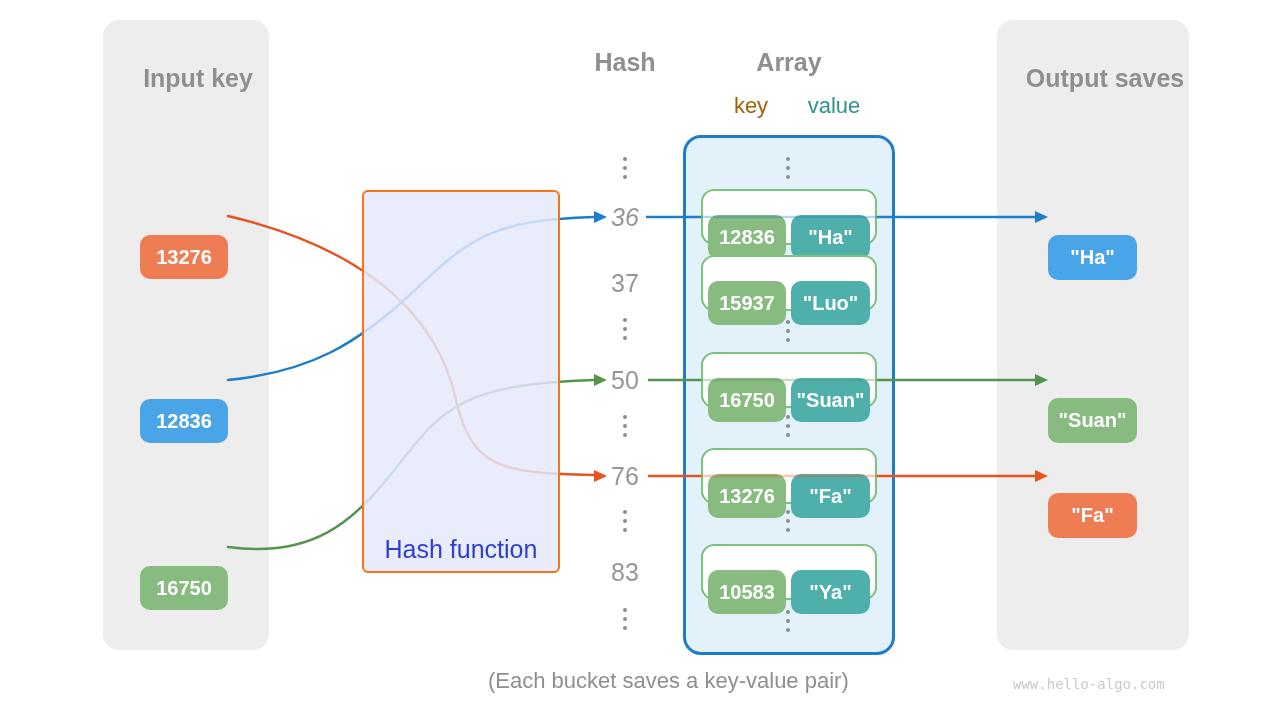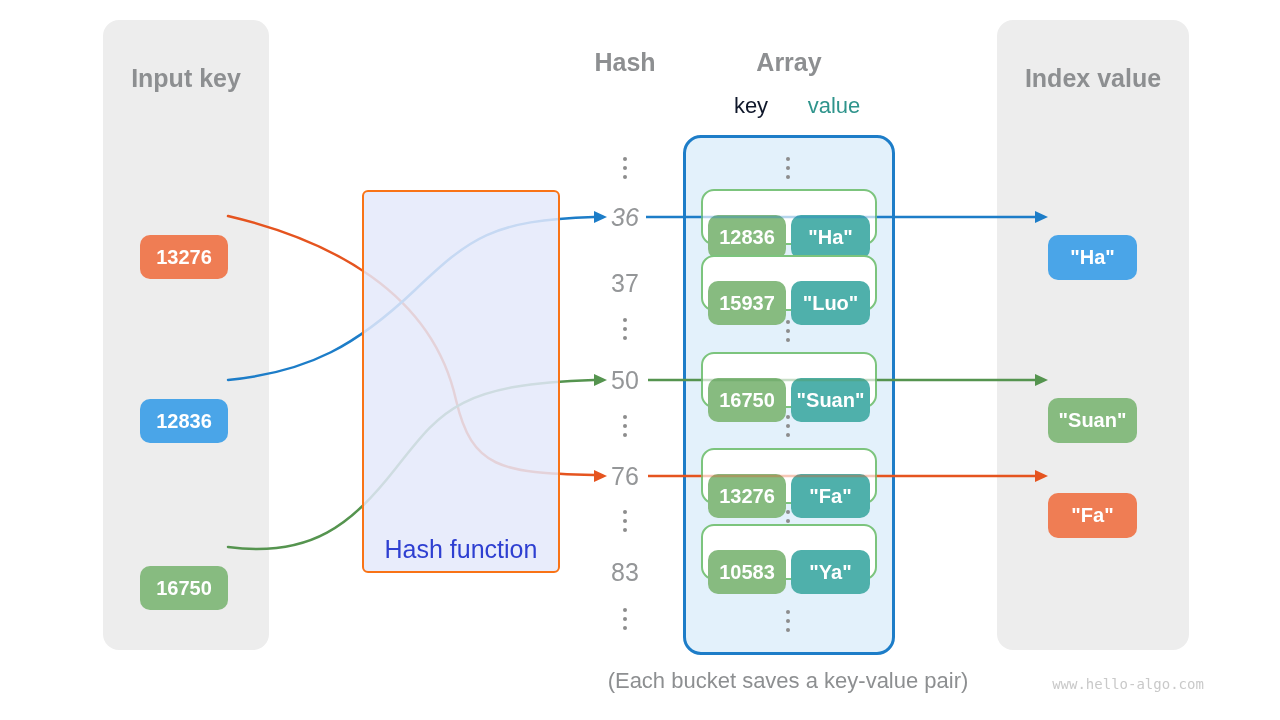--- a/index.html
+++ b/index.html
@@ -5,21 +5,21 @@
   html,body{margin:0;padding:0;background:#ffffff;}
   #stage{
     position:relative;width:1280px;height:720px;background:#ffffff;overflow:hidden;
     font-family:"Liberation Sans",sans-serif;
   }
   .panel{
     position:absolute;background:#ededed;border-radius:16px;
   }
   .panel-title{
     position:absolute;width:100%;text-align:center;top:44px;
-    font-size:25px;font-weight:bold;color:#8d8f91;
+    font-size:25px;font-weight:bold;color:#8d8f91;margin-left:12px;
   }
   .badge{
     position:absolute;border-radius:10px;color:#ffffff;font-weight:bold;font-size:20px;
     display:flex;align-items:center;justify-content:center;margin-top:40px;
   }
   .badge.orange{background:#ef7d54;}
   .badge.blue{background:#4aa5e8;}
   .badge.green{background:#87bb80;}
   .badge.teal{background:#4fb0ab;}
   #hash-box{
@@ -28,21 +28,21 @@
     z-index:3;box-sizing:border-box;
   }
   .hash-line{position:absolute;width:100%;text-align:center;color:#2e3fd1;}
   #hash-name{top:343px;font-size:25px;}
   #hash-formula{top:390px;font-size:26px;font-weight:bold;letter-spacing:0.5px;}
   .col-header{
     position:absolute;width:120px;text-align:center;top:48px;
     font-size:25px;font-weight:bold;color:#8d8f91;z-index:3;
   }
   .kv-label{position:absolute;width:100px;text-align:center;top:93px;font-size:22px;z-index:3;}
-  #key-label{left:701px;color:#0f172a;}
+  #key-label{left:701px;color:#a16207;}
   #value-label{left:784px;color:#2f948c;}
   .index-num{
     position:absolute;width:60px;left:595px;text-align:center;
     font-size:25px;color:#949698;z-index:3;
   }
   .dots{position:absolute;display:flex;flex-direction:column;gap:5px;z-index:3;}
   .dots span{width:4px;height:4px;border-radius:50%;background:#8d8d8d;display:block;}
   #array-box{
     position:absolute;left:683px;top:135px;width:212px;height:520px;
     background:#e3f1fb;border:3px solid #1d7dc8;border-radius:18px;
@@ -53,25 +53,25 @@
     border:2px solid #7cc47d;border-radius:13px;box-sizing:border-box;
     display:flex;align-items:center;padding:4px 5px;gap:5px;z-index:3;
   }
   .bucket .badge{position:static;flex:none;height:44px;}
   .bucket .bkey{width:78px;}
   .bucket .bval{flex:1;}
   svg.layer{position:absolute;left:0;top:0;pointer-events:none;}
   #connections{z-index:2;}
   #overlay{z-index:4;}
   #caption{
-    position:absolute;left:488px;top:668px;width:600px;text-align:center;
+    position:absolute;left:488px;top:668px;width:600px;text-align:left;
     font-size:22px;color:#8d8f91;z-index:3;
   }
   #watermark{
-    position:absolute;left:1013px;top:676px;width:230px;text-align:center;
+    position:absolute;left:1013px;top:676px;width:230px;text-align:left;
     font-family:"DejaVu Sans Mono",monospace;font-size:14px;color:#c9c9c9;z-index:3;
   }
 </style>
 </head>
 <body>
 
 <div id="stage">
 
   <div class="panel" style="left:103px;top:20px;width:166px;height:630px;">
     <div class="panel-title">Input key</div>
@@ -169,38 +169,38 @@
     </div>
   <div class="bucket" style="top:448px;">
     <div class="badge green bkey">13276</div>
     <div class="badge teal bval">"Fa"</div>
   </div>
   <div class="dots" style="left:786px;top:510px;">
       <span></span>
       <span></span>
       <span></span>
     </div>
-  <div class="bucket" style="top:524px;">
+  <div class="bucket" style="top:544px;">
     <div class="badge green bkey">10583</div>
     <div class="badge teal bval">"Ya"</div>
   </div>
   <div class="dots" style="left:786px;top:610px;">
       <span></span>
       <span></span>
       <span></span>
     </div>
 
   <svg id="overlay" class="layer" width="1280" height="720">
     <path d="M701,217 H877" stroke="#1d7dc8" stroke-width="2.5" stroke-opacity="0.32" fill="none"></path>
     <path d="M701,380 H877" stroke="#55944f" stroke-width="2.5" stroke-opacity="0.32" fill="none"></path>
     <path d="M701,476 H877" stroke="#e5541f" stroke-width="2.5" stroke-opacity="0.32" fill="none"></path>
   </svg>
 
   <div class="panel" style="left:997px;top:20px;width:192px;height:630px;">
-    <div class="panel-title">Index value</div>
+    <div class="panel-title">Output saves</div>
   </div>
   <div class="badge blue" style="left:1048px;top:195px;width:89px;height:45px;z-index:3;">"Ha"</div>
   <div class="badge green" style="left:1048px;top:358px;width:89px;height:45px;z-index:3;">"Suan"</div>
   <div class="badge orange" style="left:1048px;top:453px;width:89px;height:45px;z-index:3;">"Fa"</div>
 
   <div id="caption">(Each bucket saves a key-value pair)</div>
   <div id="watermark">www.hello-algo.com</div>
 
 </div>
 

